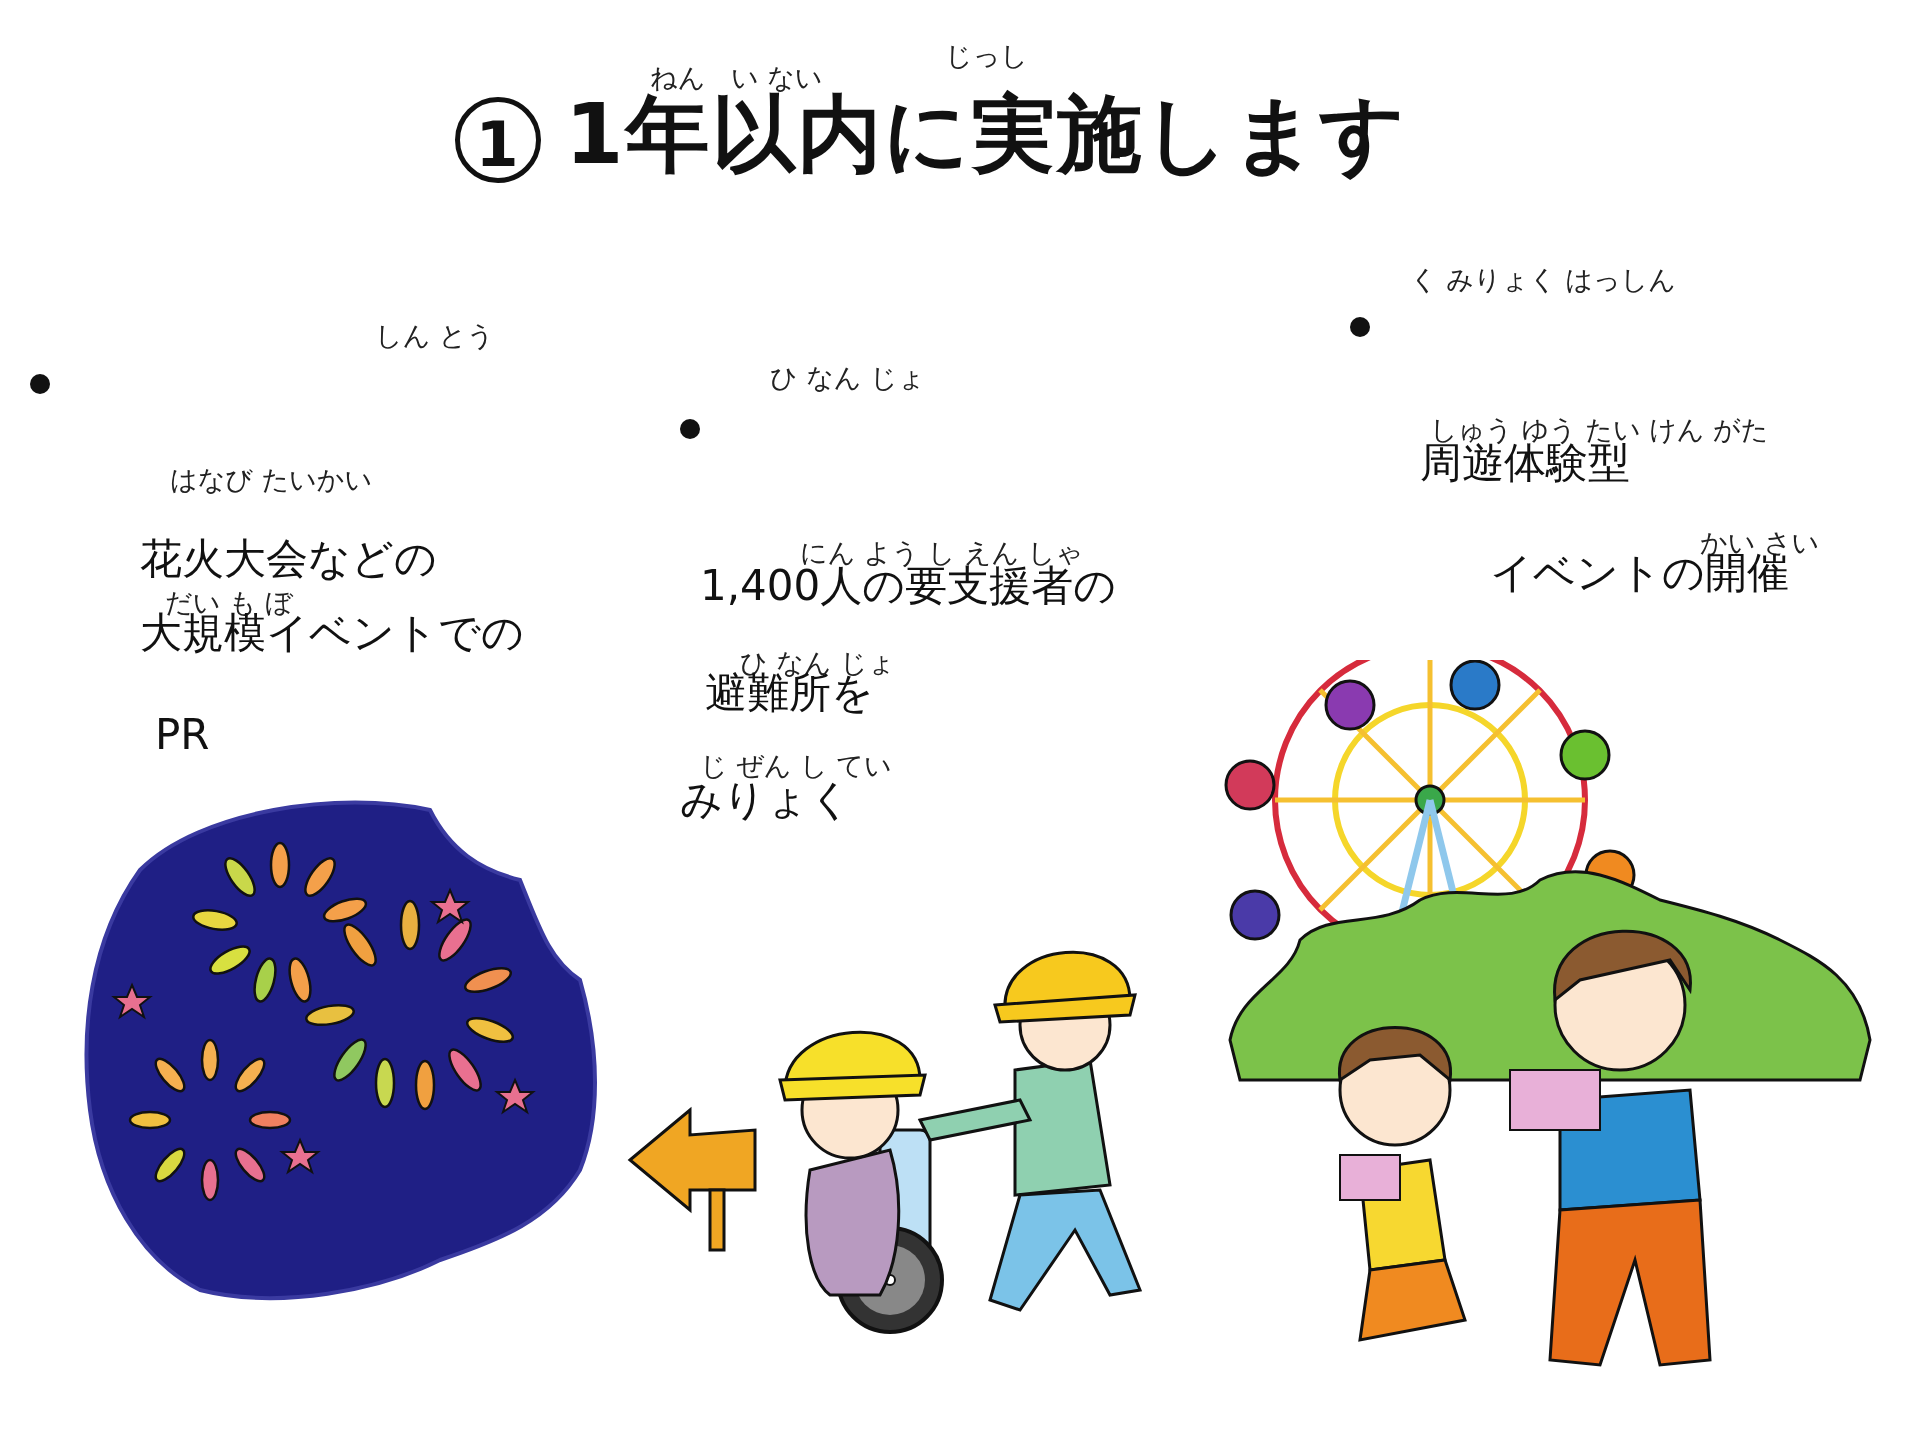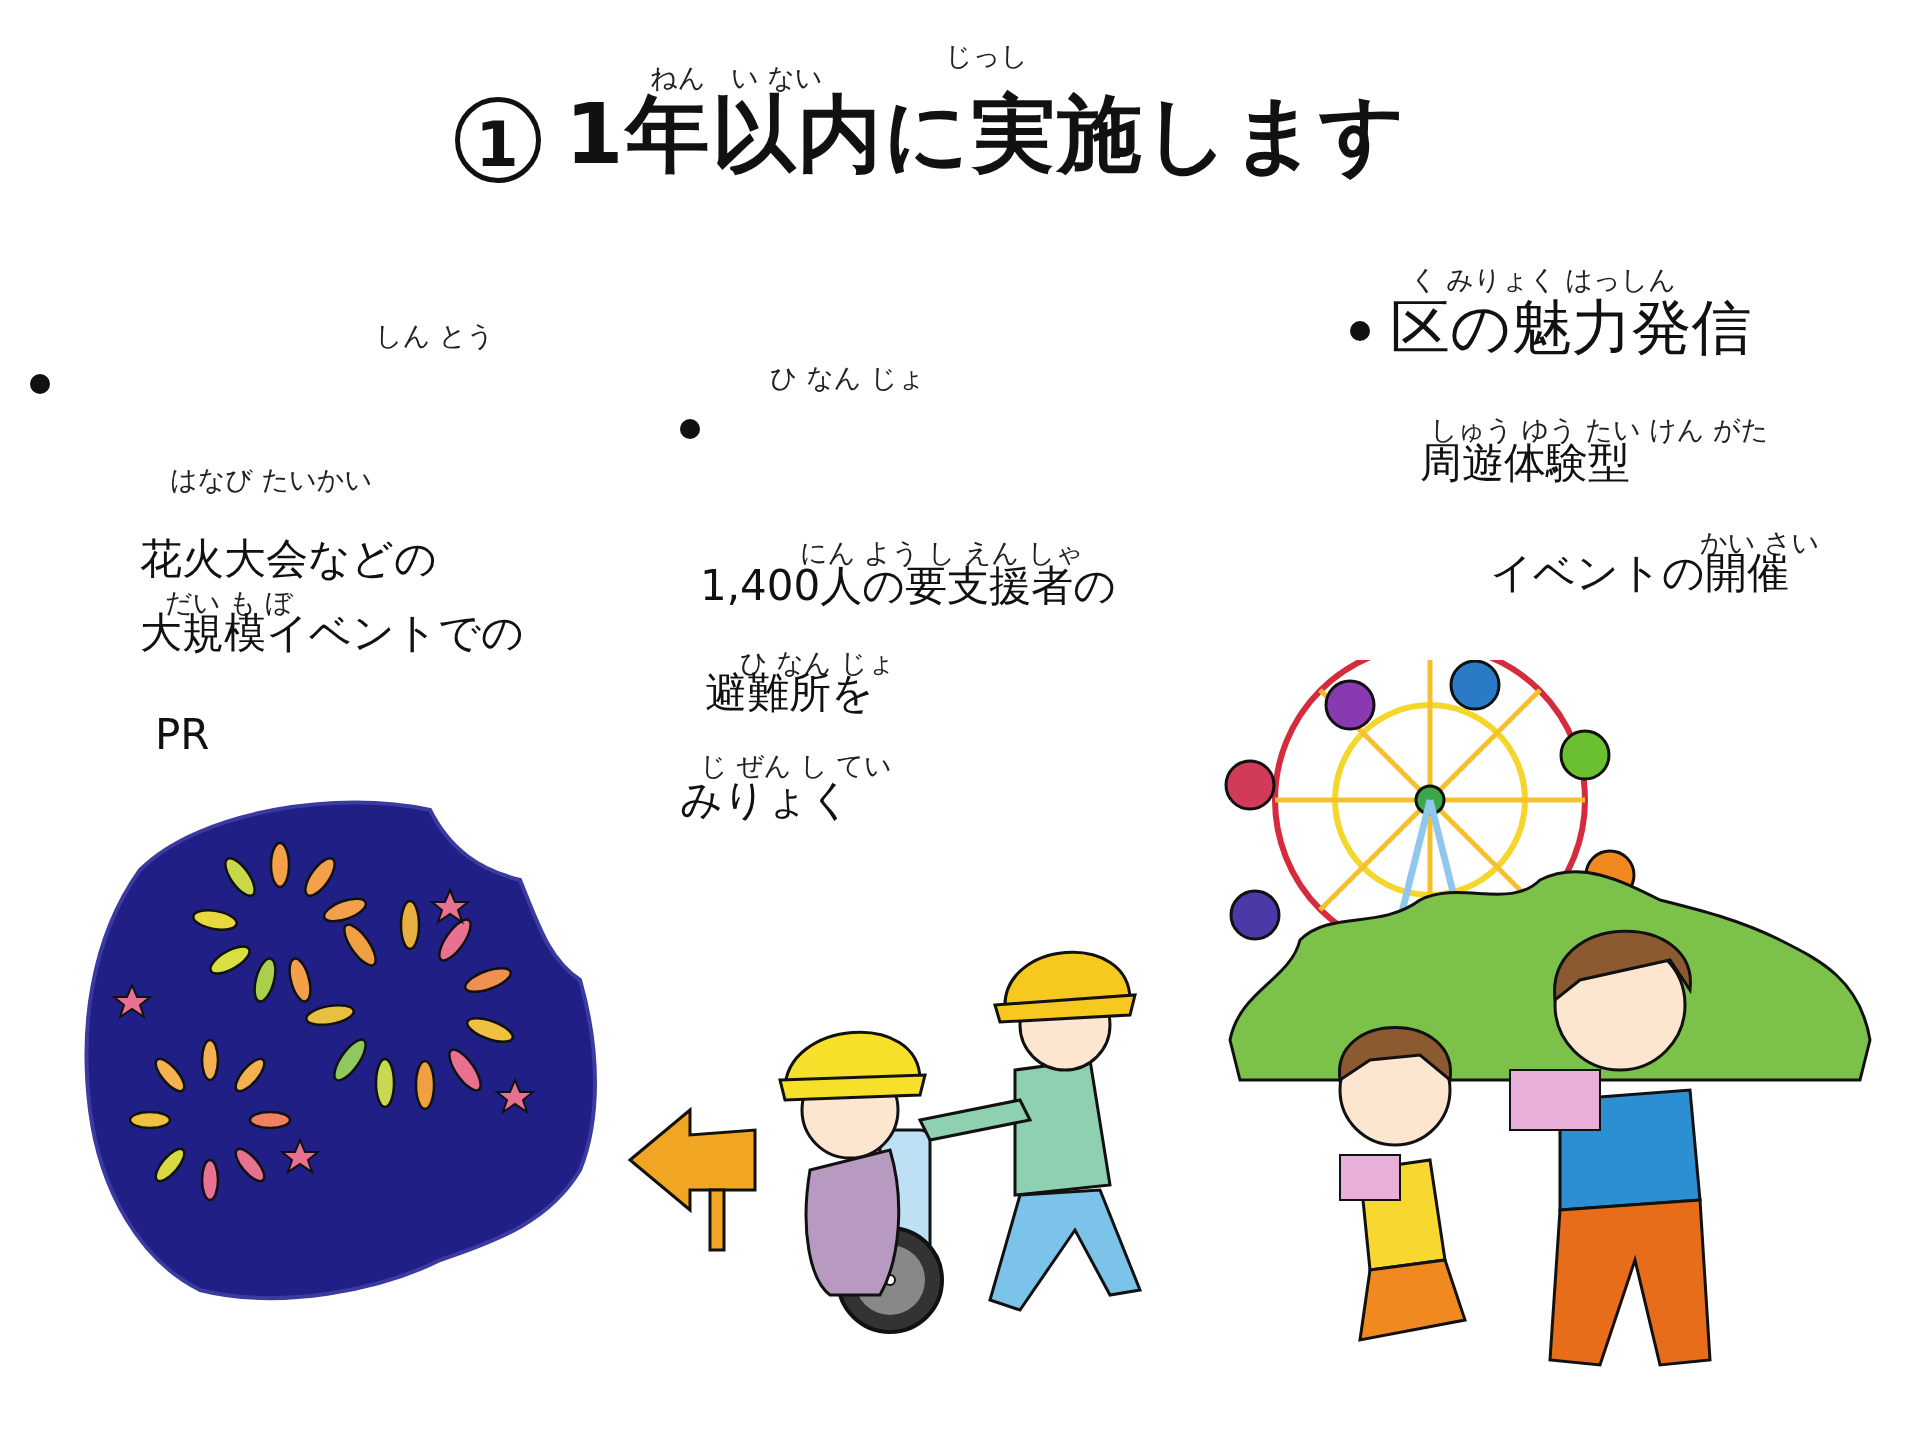--- a/index.html
+++ b/index.html
@@ -33,21 +33,21 @@
 <div class="ruby-row" style="left:770px;top:360px;">ひ なん じょ</div>
 <div class="abs heading" style="left:680px;top:390px;"><span class="dot"></span></div>
 <div class="ruby-row" style="left:800px;top:535px;">にん よう し えん しゃ</div>
 <div class="abs body-line" style="left:700px;top:558px;">1,400人の要支援者の</div>
 <div class="ruby-row" style="left:740px;top:645px;">ひ なん じょ</div>
 <div class="abs body-line" style="left:705px;top:665px;">避難所を</div>
 <div class="ruby-row" style="left:700px;top:748px;">じ ぜん し てい</div>
 <div class="abs body-line" style="left:680px;top:772px;">みりょく</div>
 
 <div class="ruby-row" style="left:1410px;top:262px;">く みりょく はっしん</div>
-<div class="abs heading" style="left:1350px;top:288px;"><span class="dot"></span><span>区の魅力発信</span></div>
+<div class="abs heading" style="left:1350px;top:288px;"><span class="dot"></span></div>
 <div class="ruby-row" style="left:1430px;top:412px;">しゅう ゆう たい けん がた</div>
 <div class="abs body-line" style="left:1420px;top:435px;">周遊体験型</div>
 <div class="ruby-row" style="left:1700px;top:525px;">かい さい</div>
 <div class="abs body-line" style="left:1490px;top:545px;">イベントの開催</div>
 
 <svg style="left:80px;top:790px;" width="540" height="540" viewBox="0 0 540 540">
   <path d="M60,80 C120,20 260,0 350,20 C370,60 400,80 440,90 C460,140 470,170 500,190 C520,260 520,330 500,380 C470,430 420,450 360,470 C300,500 200,520 120,500 C60,470 20,400 10,320 C0,240 10,150 60,80 Z" fill="#1f1f85" stroke="#3a3aa0" stroke-width="4"></path>
   <g transform="translate(200,145)">
     <g fill="#f4a04a" stroke="#111" stroke-width="2.5">
       <ellipse cx="0" cy="-70" rx="9" ry="22"></ellipse>

